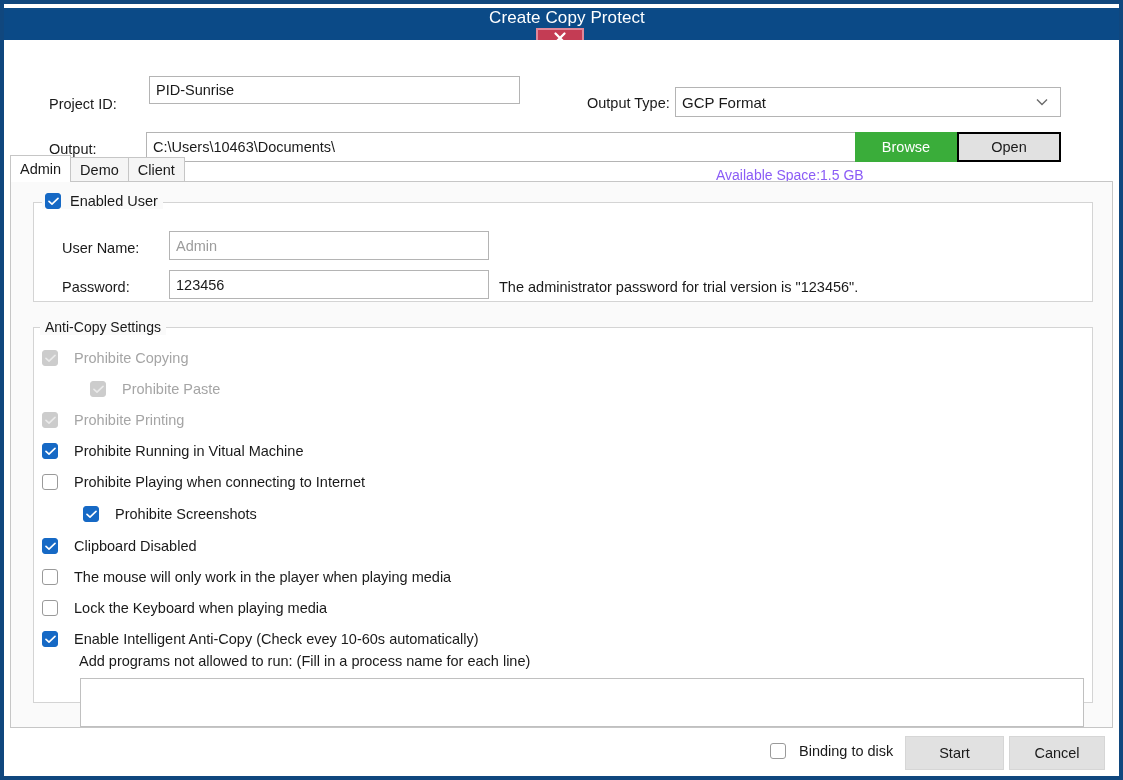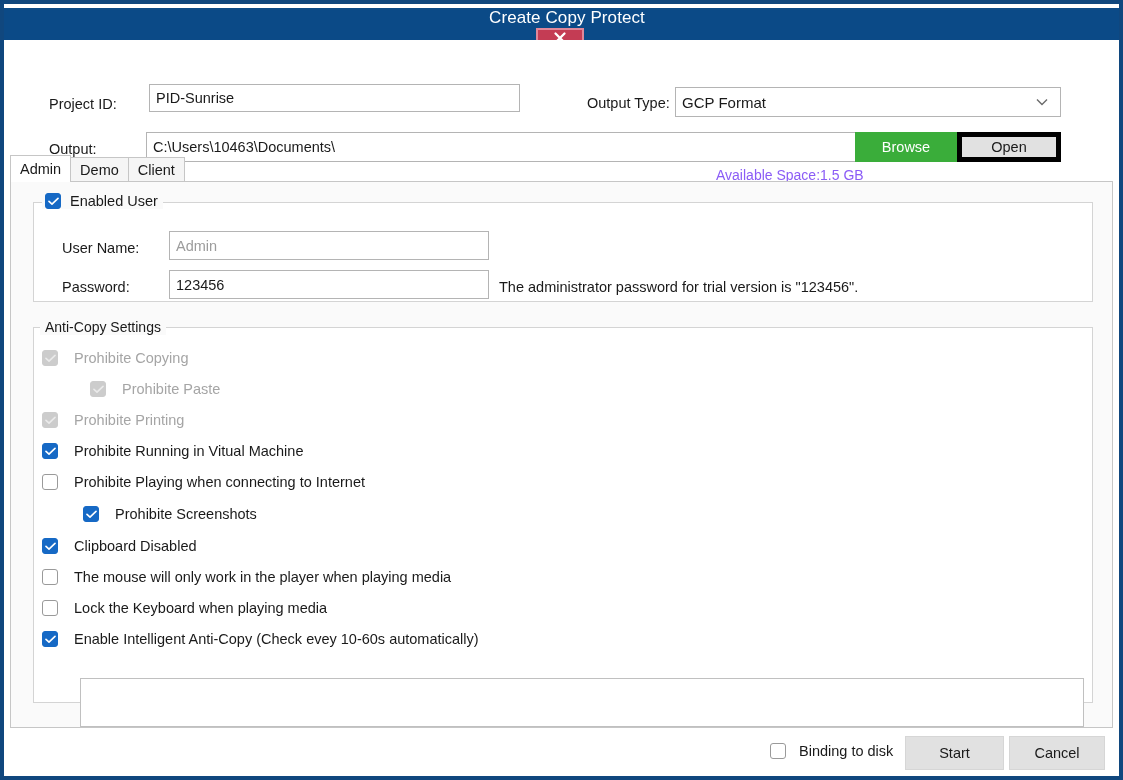--- a/index.html
+++ b/index.html
@@ -79,21 +79,21 @@
     background: #ffffff;
     font-family: "Liberation Sans", sans-serif;
     font-size: 14.5px;
     color: #1a1a1a;
     padding: 0 6px;
     outline: none;
   }
   .txtinput::placeholder { color: #9c9c9c; opacity: 1; }
 
   #project-id-label { left: 45px;  top: 56px; }
-  #project-id-input { left: 145px; top: 44px; width: 371px; height: 28px; }
+  #project-id-input { left: 145px; top: 36px; width: 371px; height: 28px; }
 
   #output-type-label { left: 583px; top: 55px; }
   #output-type-select {
     position: absolute;
     left: 671px; top: 47px;
     width: 386px; height: 30px;
     box-sizing: border-box;
     border: 1px solid #b4b4b4;
     background: #ffffff;
     display: flex;
@@ -128,21 +128,21 @@
     cursor: pointer;
     border: none;
   }
   #browse-button {
     left: 851px; top: 92px; width: 102px; height: 30px;
     background: #3aad3a; color: #ffffff;
   }
   #open-button {
     left: 953px; top: 92px; width: 104px; height: 30px;
     background: #e1e1e1; color: #1a1a1a;
-    border: 5px solid #000000;
+    border: 2px solid #000000;
   }
   #available-space {
     position: absolute;
     left: 712px; top: 127px;
     font-size: 14px;
     color: #8b5cf6;
     white-space: nowrap;
   }
 
   
@@ -459,20 +459,21 @@
 
         <div class="check-row" style="top:303px;">
           <span class="cb checked">
               <svg width="11" height="9" viewBox="0 0 11 9">
                 <path d="M1 4.4 L4 7.2 L10 1.4" stroke="#ffffff" stroke-width="1.6" fill="none" stroke-linecap="round" stroke-linejoin="round"></path>
               </svg>
             </span>
           <span class="lbl">Enable Intelligent Anti-Copy (Check evey 10-60s automatically)</span>
         </div>
 
+        <div id="process-hint">Add programs not allowed to run: (Fill in a process name for each line)</div>
         <textarea id="process-textarea" style=""></textarea>
       </div>
     </div>
 
     <div class="footer-check">
       <span class="cb">
         
       </span>
       <span class="lbl">Binding to disk</span>
     </div>

